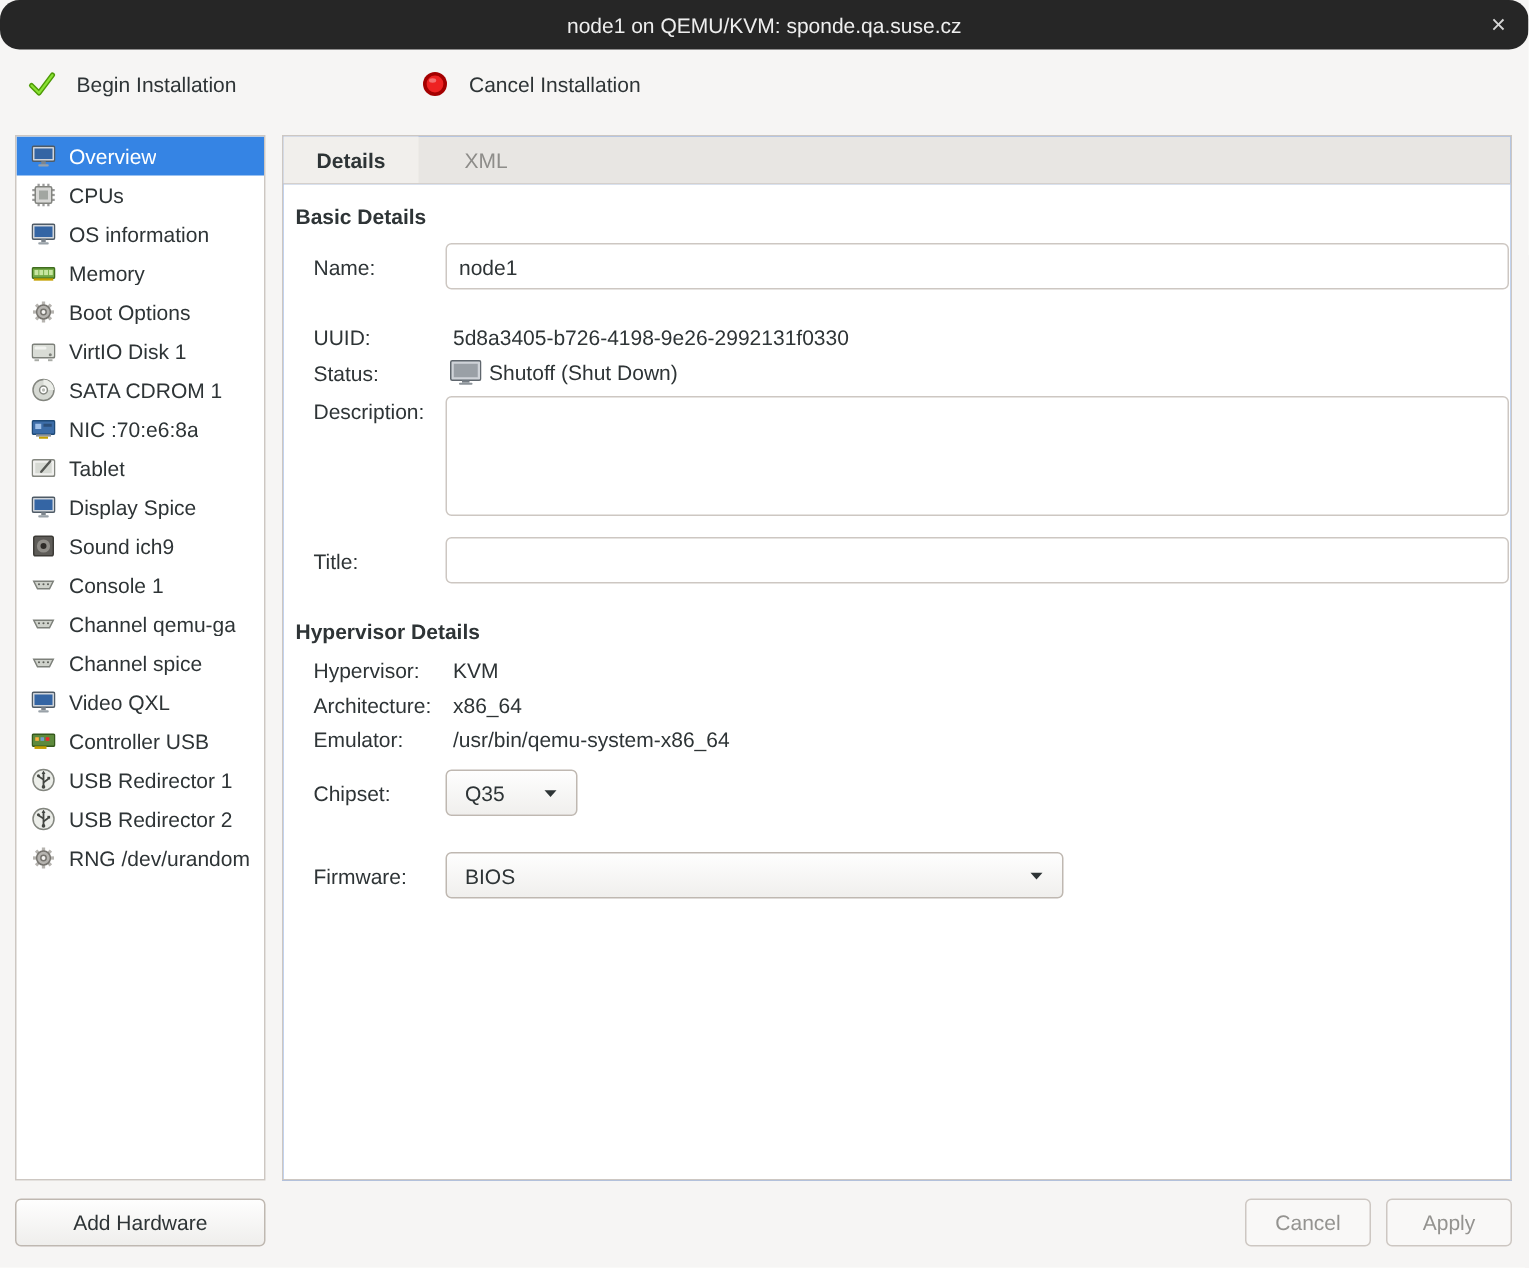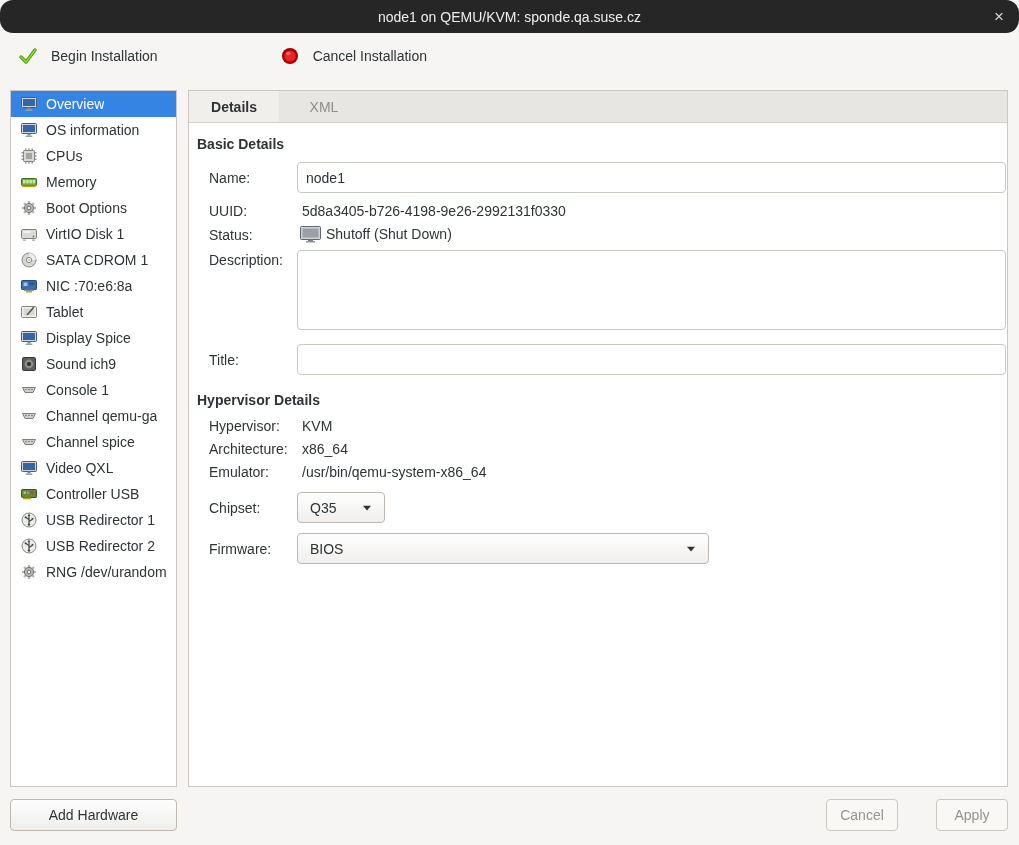--- a/index.html
+++ b/index.html
@@ -39,42 +39,42 @@
   .right-col { flex:1; min-width:0; display:flex; flex-direction:column; margin-left:11px; min-height:0; }
   .notebook { flex:1; min-height:0; display:flex; flex-direction:column; border:1px solid #cdc7c2; background:#3b82f6; }
   .tabbar { height:32px; flex:none; background:#e8e6e3; border-bottom:1px solid #d5d0cc; display:flex; }
   .tab { min-width:90px; padding:0 18px; display:flex; align-items:center; justify-content:center; color:#8e8d8a; cursor:pointer; }
   .tab.active { color:#2e3436; font-weight:bold; background:#f1efec; }
 
   
   .content { flex:1; min-height:0; overflow:auto; padding:13px 1px 0 8px; background:#ffffff; }
   .section-heading { font-weight:bold; margin-bottom:10px; }
   .section-heading.hyp { margin-top:17px; }
-  .form-row { display:grid; grid-template-columns:100px 1fr; align-items:center; margin-bottom:10px; }
+  .form-row { display:grid; grid-template-columns:100px 1fr; align-items:center; margin-bottom:24px; }
   .form-row.text-row { margin-bottom:7px; }
   .form-row.row-top { align-items:start; margin-bottom:14px; }
   .form-row.row-top .form-label { padding-top:2px; }
   .form-label { padding-left:12px; }
   .form-value { padding-left:5px; }
   .text-input { width:100%; height:31px; border:1px solid #cdc7c2; border-radius:4px; background:#ffffff;
     padding:0 8px; font:inherit; color:#2e3436; outline:none; }
   .text-area { width:100%; height:80px; border:1px solid #cdc7c2; border-radius:4px; background:#ffffff;
     padding:4px 8px; font:inherit; color:#2e3436; outline:none; resize:none; }
   .status-value { display:flex; align-items:flex-start; gap:5px; padding-left:3px; }
   .dropdown { display:flex; align-items:center; justify-content:space-between; height:31px;
     background:linear-gradient(to bottom,#fefefe,#f0efed); border:1px solid #bfb8b1; border-radius:4px;
     padding:0 12px; cursor:pointer; }
   .dropdown.small { width:88px; }
   .dropdown.wide { width:412px; }
   .chevron { flex:none; margin-left:10px; display:flex; }
 
   
   .footer { flex:none; display:flex; justify-content:flex-end; gap:10px; margin-top:12px; }
-  .footer-btn { width:72px; height:32px; border:1px solid #cdc7c2; border-radius:4px;
-    background:#f9f8f7; color:#949390; font:inherit; cursor:default;margin-left:28px; }
+  .footer-btn { width:84px; height:32px; border:1px solid #cdc7c2; border-radius:4px;
+    background:#f9f8f7; color:#949390; font:inherit; cursor:default; }
 </style>
 </head>
 <body>
 
 <div class="window">
 
   <div class="titlebar">
     <span>node1 on QEMU/KVM: sponde.qa.suse.cz</span>
     <span class="close-btn">×</span>
   </div>
@@ -112,31 +112,20 @@
                 <rect x="2" y="3" width="12" height="7" fill="#3465a4"></rect>
                 <rect x="6.5" y="11.5" width="3" height="2" fill="#7d858d"></rect>
                 <rect x="4.5" y="13.5" width="7" height="1.5" rx="0.7" fill="#99a1a8"></rect>
               </svg>
             </span>
             <span class="hw-label">Overview</span>
           </div>
           <div class="hw-item">
             <span class="hw-icon">
               <svg viewBox="0 0 16 16" width="16" height="16">
-                <rect x="0.5" y="1.5" width="15" height="10" rx="1" fill="#cfd4da" stroke="#4f5b66"></rect>
-                <rect x="2" y="3" width="12" height="7" fill="#3465a4"></rect>
-                <rect x="6.5" y="11.5" width="3" height="2" fill="#7d858d"></rect>
-                <rect x="4.5" y="13.5" width="7" height="1.5" rx="0.7" fill="#99a1a8"></rect>
-              </svg>
-            </span>
-            <span class="hw-label">OS information</span>
-          </div>
-          <div class="hw-item">
-            <span class="hw-icon">
-              <svg viewBox="0 0 16 16" width="16" height="16">
                 <g fill="#9a9a9a">
                   <rect x="4" y="0.5" width="1.5" height="3"></rect>
                   <rect x="7.25" y="0.5" width="1.5" height="3"></rect>
                   <rect x="10.5" y="0.5" width="1.5" height="3"></rect>
                   <rect x="4" y="12.5" width="1.5" height="3"></rect>
                   <rect x="7.25" y="12.5" width="1.5" height="3"></rect>
                   <rect x="10.5" y="12.5" width="1.5" height="3"></rect>
                   <rect x="0.5" y="4" width="3" height="1.5"></rect>
                   <rect x="0.5" y="7.25" width="3" height="1.5"></rect>
                   <rect x="0.5" y="10.5" width="3" height="1.5"></rect>
@@ -146,20 +135,31 @@
                 </g>
                 <rect x="2.5" y="2.5" width="11" height="11" rx="1" fill="#d8d8d6" stroke="#82847f"></rect>
                 <rect x="5" y="5" width="6" height="6" fill="#a2a6a1"></rect>
               </svg>
             </span>
             <span class="hw-label">CPUs</span>
           </div>
           <div class="hw-item">
             <span class="hw-icon">
               <svg viewBox="0 0 16 16" width="16" height="16">
+                <rect x="0.5" y="1.5" width="15" height="10" rx="1" fill="#cfd4da" stroke="#4f5b66"></rect>
+                <rect x="2" y="3" width="12" height="7" fill="#3465a4"></rect>
+                <rect x="6.5" y="11.5" width="3" height="2" fill="#7d858d"></rect>
+                <rect x="4.5" y="13.5" width="7" height="1.5" rx="0.7" fill="#99a1a8"></rect>
+              </svg>
+            </span>
+            <span class="hw-label">OS information</span>
+          </div>
+          <div class="hw-item">
+            <span class="hw-icon">
+              <svg viewBox="0 0 16 16" width="16" height="16">
                 <rect x="0.5" y="4.5" width="15" height="7" rx="0.8" fill="#73a946" stroke="#3f6d1e"></rect>
                 <rect x="2" y="6" width="2.6" height="3.4" fill="#c8e6a0"></rect>
                 <rect x="5.2" y="6" width="2.6" height="3.4" fill="#c8e6a0"></rect>
                 <rect x="8.4" y="6" width="2.6" height="3.4" fill="#c8e6a0"></rect>
                 <rect x="11.6" y="6" width="2.6" height="3.4" fill="#c8e6a0"></rect>
                 <rect x="1.5" y="11.5" width="13" height="1.6" fill="#c4a000"></rect>
               </svg>
             </span>
             <span class="hw-label">Memory</span>
           </div>

